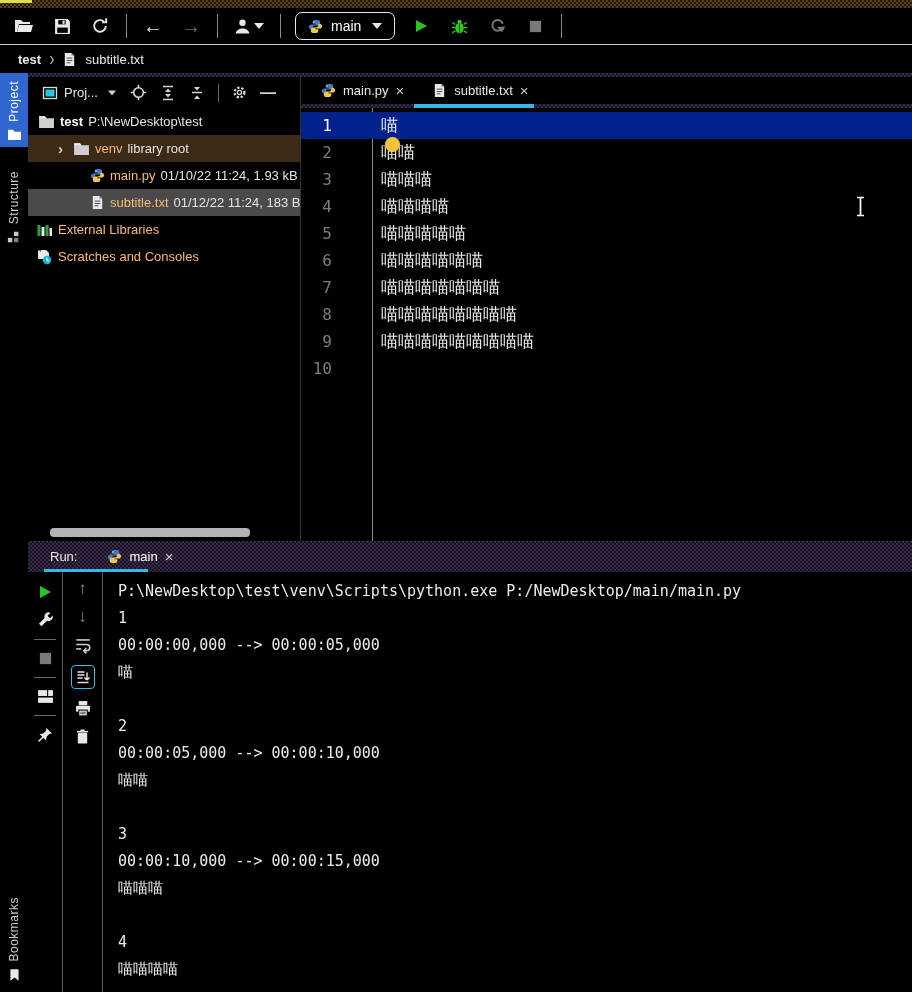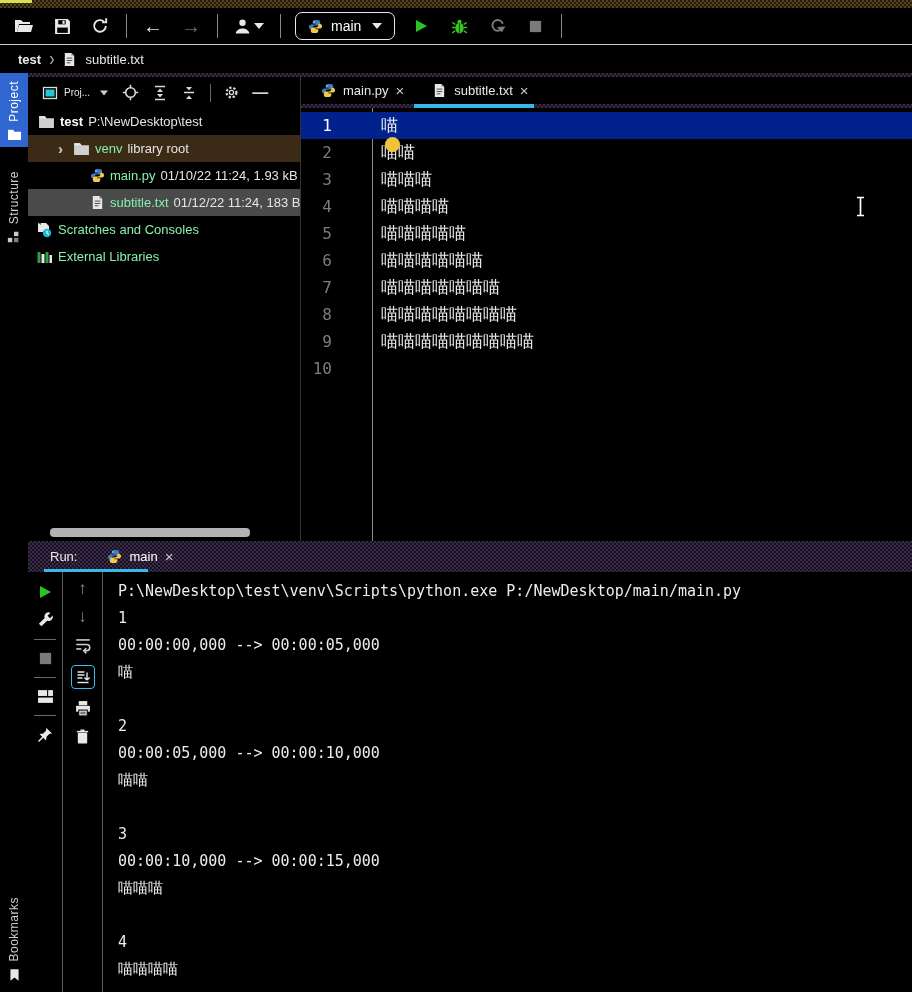--- a/index.html
+++ b/index.html
@@ -44,29 +44,29 @@
   .vtab .vlabel { writing-mode:vertical-rl; transform:rotate(180deg); font-size:12px; color:#cfcfcf; letter-spacing:.5px; }
   .vtab.active { background:#2f66d0; }
   .vtab.active .vlabel { color:#fff; }
   #vtab-structure { margin-top:16px; }
   #vtab-bookmarks { position:absolute; bottom:4px; left:0; }
 
   
   #project-panel { left:28px; top:77px; width:272px; height:464px; background:#000; overflow:hidden; }
   #proj-header { display:flex; align-items:center; height:31px; gap:13px; padding-left:14px; }
   #proj-title-group { display:flex; align-items:center; gap:6px; }
-  #proj-title { font-size:10px; color:#e8e8e8; }
+  #proj-title { font-size:13px; color:#e8e8e8; }
   .hsep { width:1px; height:18px; background:#666; }
   #tree { font-size:13px; }
   .trow { display:flex; align-items:center; height:27px; gap:5px; white-space:nowrap; overflow:hidden; }
   .trow.hover { background:#3a2a16; }
   .trow.selected { background:#4a4a4a; }
   .chev { color:#cfcfcf; font-size:15px; font-weight:bold; width:10px; }
   .ticon { display:flex; align-items:center; }
-  .tname { color:#86efac; }
+  .tname { color:#fdba74; }
   .tname.b { font-weight:bold; color:#fff; }
   .tmeta { color:#e5e5e5; }
   #proj-hscroll { position:absolute; left:22px; top:451px; width:200px; height:9px; background:#b3b3b3; border-radius:4px; }
 
   
   #editor { left:300px; top:77px; width:612px; height:464px; background:#000; border-left:1px solid #333; overflow:hidden; }
   #tabbar { display:flex; align-items:center; height:27px; padding-left:8px; gap:4px; }
   .etab { display:flex; align-items:center; gap:7px; padding:0 12px; height:27px; }
   .etab-label { font-size:13px; color:#e8e8e8; }
   .tab-close { color:#c9c9c9; font-size:15px; }
@@ -315,39 +315,39 @@
             <rect x="5" y="6" width="6" height="1" fill="#444"></rect>
             <rect x="5" y="8.5" width="6" height="1" fill="#444"></rect>
             <rect x="5" y="11" width="4" height="1" fill="#444"></rect>
           </svg>
         </span>
         <span class="tname">subtitle.txt</span>
         <span class="tmeta">01/12/22 11:24, 183 B</span>
       </div>
       <div class="trow" style="padding-left: 8px;">
         <span class="ticon">
+          <svg width="17" height="16" viewBox="0 0 16 16">
+            <rect x="1" y="3" width="3" height="11" fill="#2ea043"></rect>
+            <rect x="5" y="5" width="3" height="9" fill="#e8e8e8"></rect>
+            <rect x="9" y="3" width="3" height="11" fill="#2ea043"></rect>
+            <rect x="13" y="6" width="2.5" height="8" fill="#e8e8e8"></rect>
+          </svg>
+        </span>
+        <span class="tname">External Libraries</span>
+      </div>
+      <div class="trow" style="padding-left: 8px;">
+        <span class="ticon">
           <svg width="17" height="16" viewBox="0 0 17 16">
             <path d="M2 1h8l3 3v6H2z" fill="#e8e8e8"></path>
             <path d="M2 1l3 2V1z" fill="#555"></path>
             <circle cx="11" cy="11" r="4.2" fill="#19b8d7"></circle>
             <path d="M11 8.6v2.6l1.8 1" stroke="#fff" fill="none" stroke-width="1.1"></path>
           </svg>
         </span>
         <span class="tname">Scratches and Consoles</span>
-      </div>
-      <div class="trow" style="padding-left: 8px;">
-        <span class="ticon">
-          <svg width="17" height="16" viewBox="0 0 16 16">
-            <rect x="1" y="3" width="3" height="11" fill="#2ea043"></rect>
-            <rect x="5" y="5" width="3" height="9" fill="#e8e8e8"></rect>
-            <rect x="9" y="3" width="3" height="11" fill="#2ea043"></rect>
-            <rect x="13" y="6" width="2.5" height="8" fill="#e8e8e8"></rect>
-          </svg>
-        </span>
-        <span class="tname">External Libraries</span>
       </div>
     </div>
   <div id="proj-hscroll"></div>
 </div>
 
 <div class="abs" id="editor">
   <div id="tabbar">
     <div class="etab">
       <span>
           <svg width="15" height="15" viewBox="0 0 16 16">

